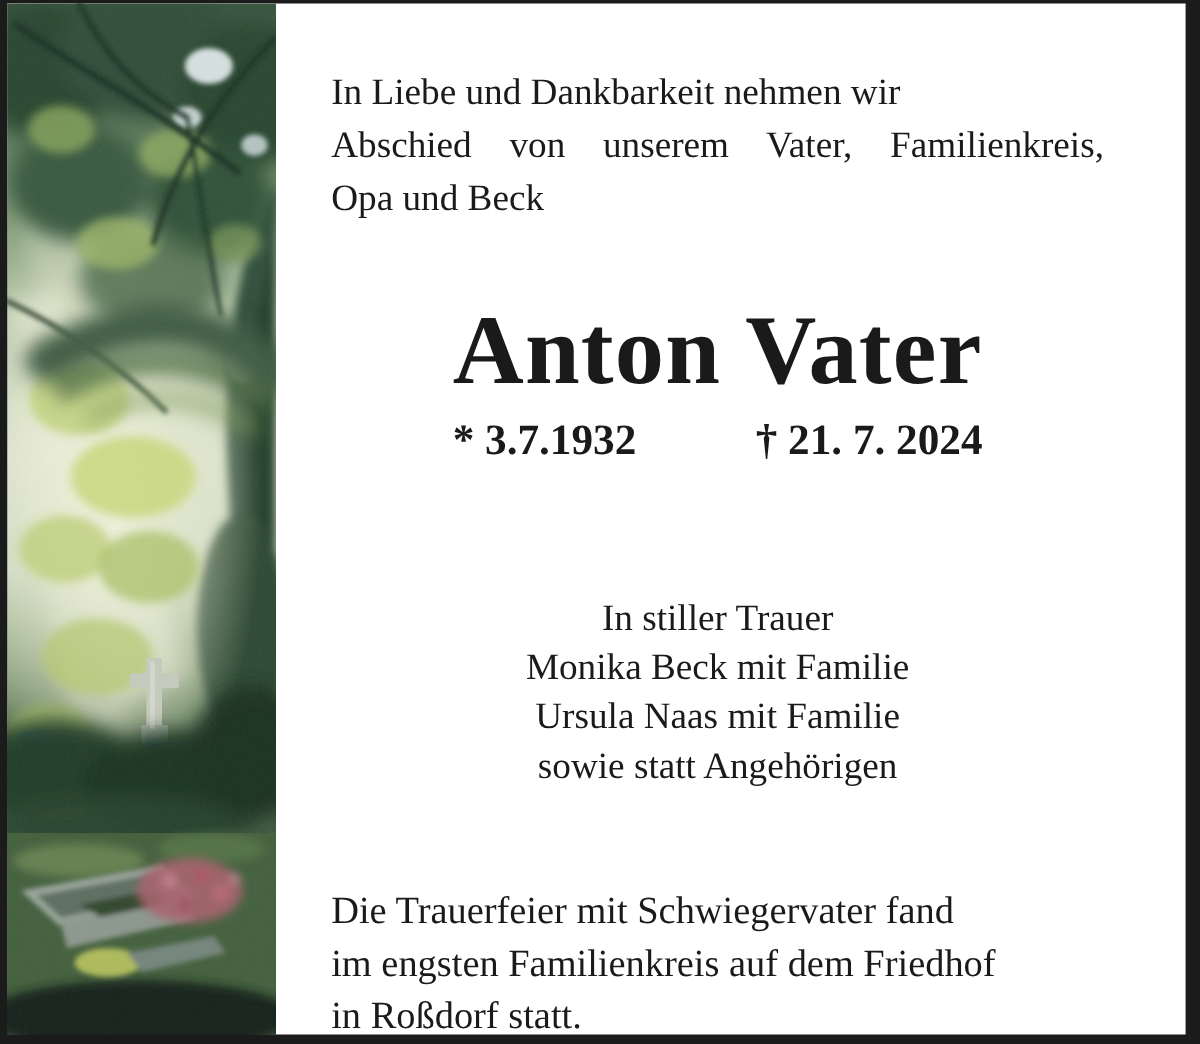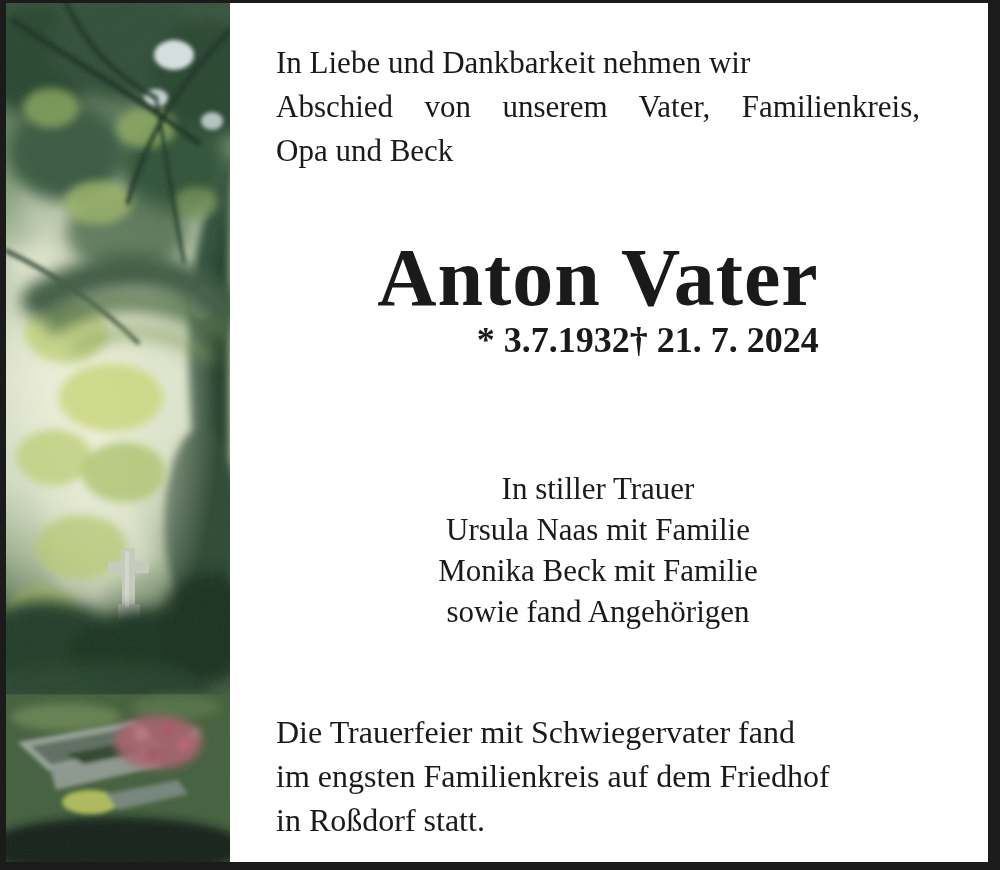--- a/index.html
+++ b/index.html
@@ -32,43 +32,43 @@
     background: #49614a;
   }
   .photo-col svg {
     display: block;
     width: 100%;
     height: 100%;
   }
   .content-col {
     flex: 1 1 auto;
     box-sizing: border-box;
-    padding: 38px 68px 0 46px;
+    padding: 52px 68px 0 46px;
     color: #1a1a1a;
   }
   .intro { font-size: 31px; line-height: 44px; }
   .intro .line { white-space: nowrap; }
   .intro .line.justified {
     text-align: justify;
     text-align-last: justify;
     white-space: normal;
   }
   .name-block-wrap { text-align: center; margin-top: 64px; }
   .name-block { display: inline-block; text-align: center; }
   .deceased-name {
     font-size: 82px;
     font-weight: bold;
     letter-spacing: 1px;
     line-height: 1;
     white-space: nowrap;
   }
   .dates {
-    margin-top: 2px;
+    margin-top: 14px;
     display: flex;
-    justify-content: flex-end;
+    justify-content: space-between;
     font-size: 36px;
     font-weight: bold;
     line-height: 1.1;
   }
   .mourners {
     margin-top: 107px;
     text-align: center;
     font-size: 31px;
     line-height: 41px;
   }
@@ -250,23 +250,23 @@
         <div class="deceased-name">Anton Vater</div>
         <div class="dates">
           <span>* 3.7.1932</span>
           <span>† 21. 7. 2024</span>
         </div>
       </div>
     </div>
 
     <div class="mourners">
       <div>In stiller Trauer</div>
+      <div>Monika Beck mit Familie</div>
       <div>Ursula Naas mit Familie</div>
-      <div>Monika Beck mit Familie</div>
-      <div>sowie fand Angehörigen</div>
+      <div>sowie statt Angehörigen</div>
     </div>
 
     <div class="closing">
       <div class="line">Die Trauerfeier mit Schwiegervater fand</div>
       <div class="line">im engsten Familienkreis auf dem Friedhof</div>
       <div class="line">in Roßdorf statt.</div>
     </div>
 
   </div>
 </div>

